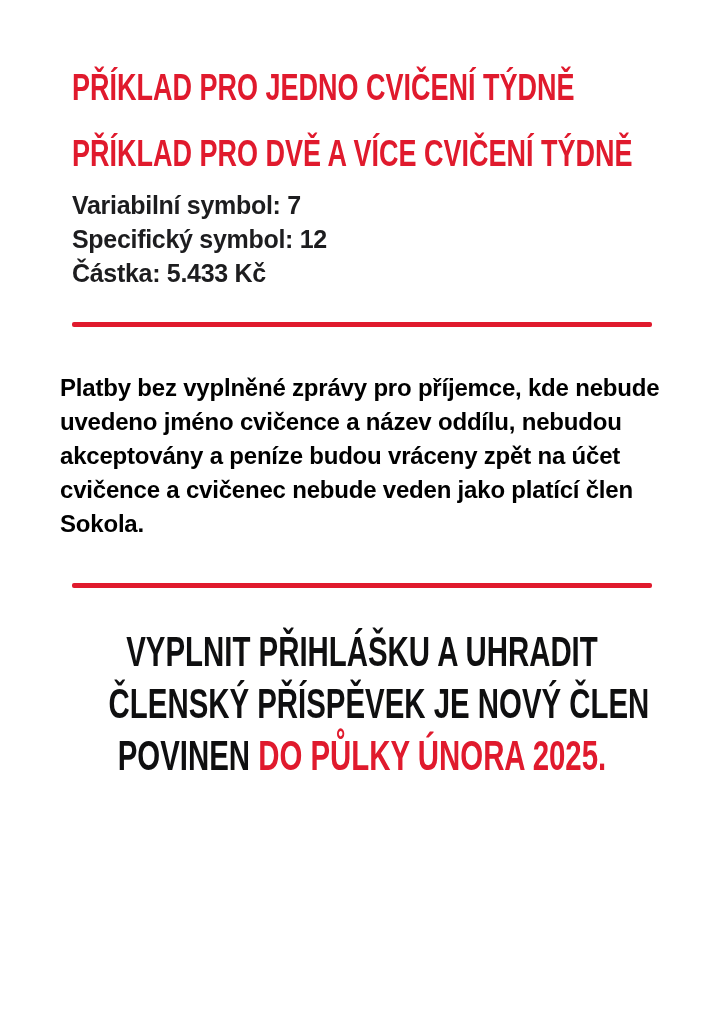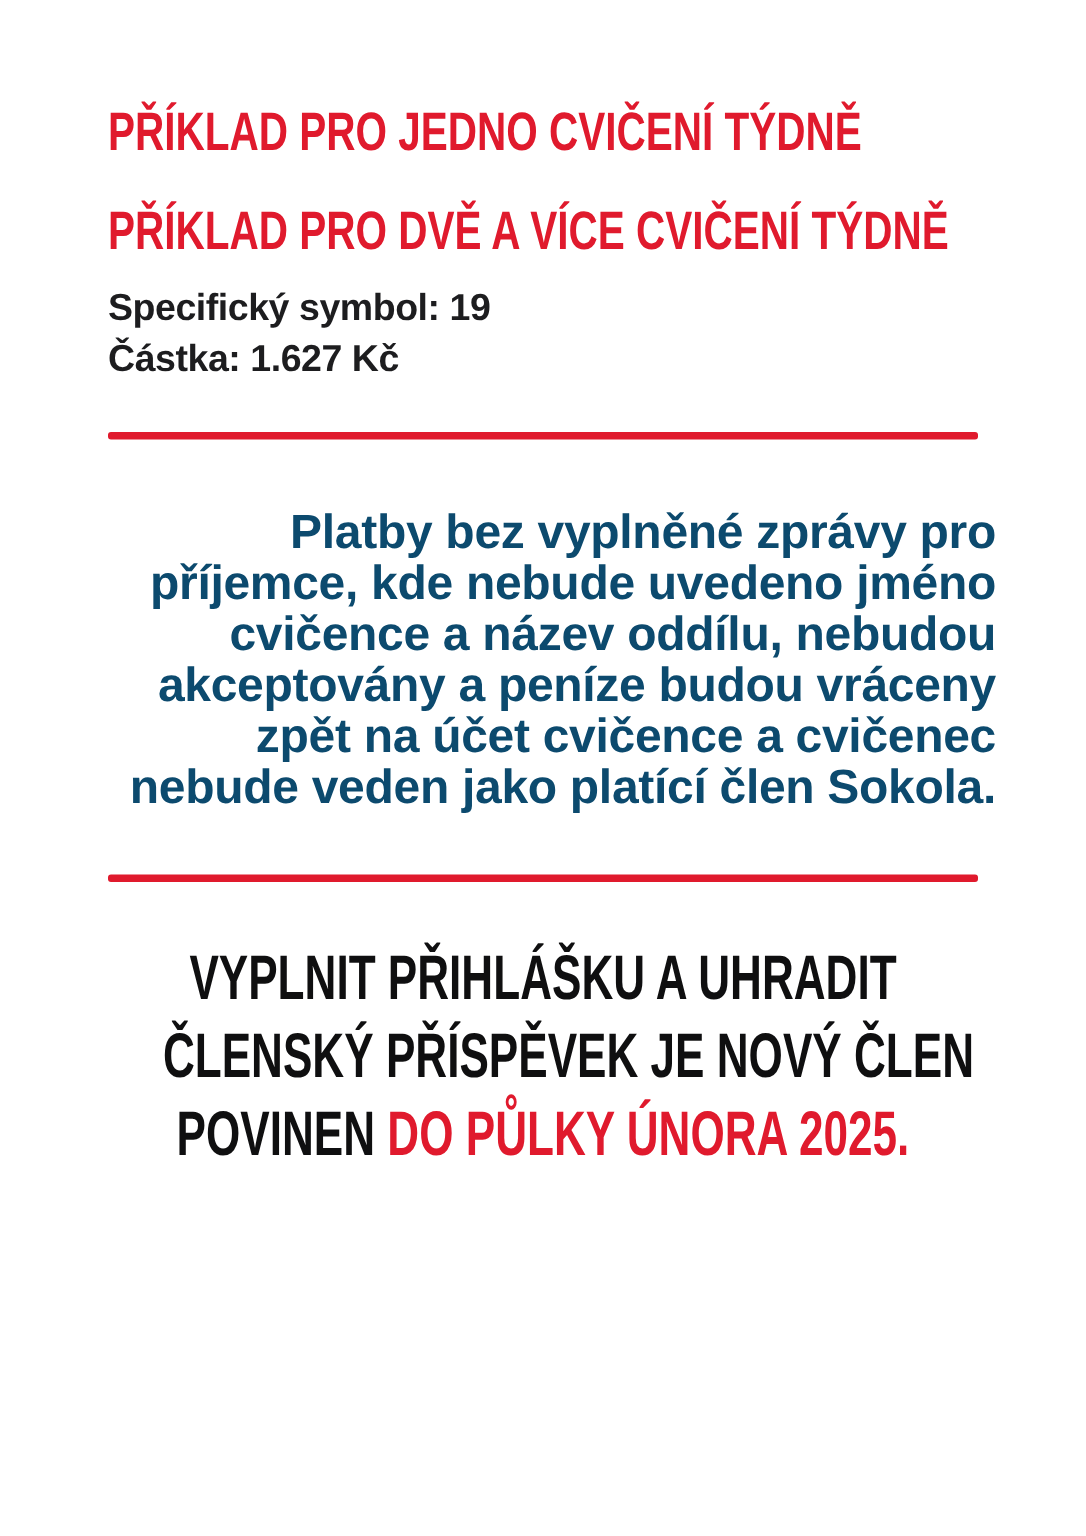--- a/index.html
+++ b/index.html
@@ -52,25 +52,25 @@
   }
   .divider.top {
     margin-top: 32px;
   }
   .divider.bottom {
     margin-top: 42px;
   }
   .notice {
     margin: 44px auto 0 auto;
     width: 604px;
-    text-align: right;
-    font-size: 32px;
+    text-align: left;
+    font-size: 24px;
     line-height: 34px;
     font-weight: 700;
-    color: #0c4a6e;
+    color: #000000;
     letter-spacing: -0.2px;
   }
   .deadline {
     margin-top: 38px;
     width: 724px;
     text-align: center;
     font-weight: 700;
     color: #0f0f10;
     font-size: 42px;
     line-height: 52px;
@@ -89,22 +89,23 @@
   <div class="content">
 
     <h1 class="section-heading">PŘÍKLAD PRO JEDNO CVIČENÍ TÝDNĚ</h1>
 
     <div class="detail-lines">
     </div>
 
     <h1 class="section-heading second">PŘÍKLAD PRO DVĚ A VÍCE CVIČENÍ TÝDNĚ</h1>
 
     <div class="detail-lines">
-      <div class="detail-line">Specifický symbol: 19</div>
-      <div class="detail-line">Částka: 1.627 Kč</div>
+      <div class="detail-line">Variabilní symbol: 7</div>
+      <div class="detail-line">Specifický symbol: 12</div>
+      <div class="detail-line">Částka: 5.433 Kč</div>
     </div>
 
   </div>
 
   <div class="divider top"></div>
 
   <p class="notice">Platby bez vyplněné zprávy pro příjemce, kde nebude uvedeno jméno cvičence a název oddílu, nebudou akceptovány a peníze budou vráceny zpět na účet cvičence a cvičenec nebude veden jako platící člen Sokola.</p>
 
   <div class="divider bottom"></div>
 

